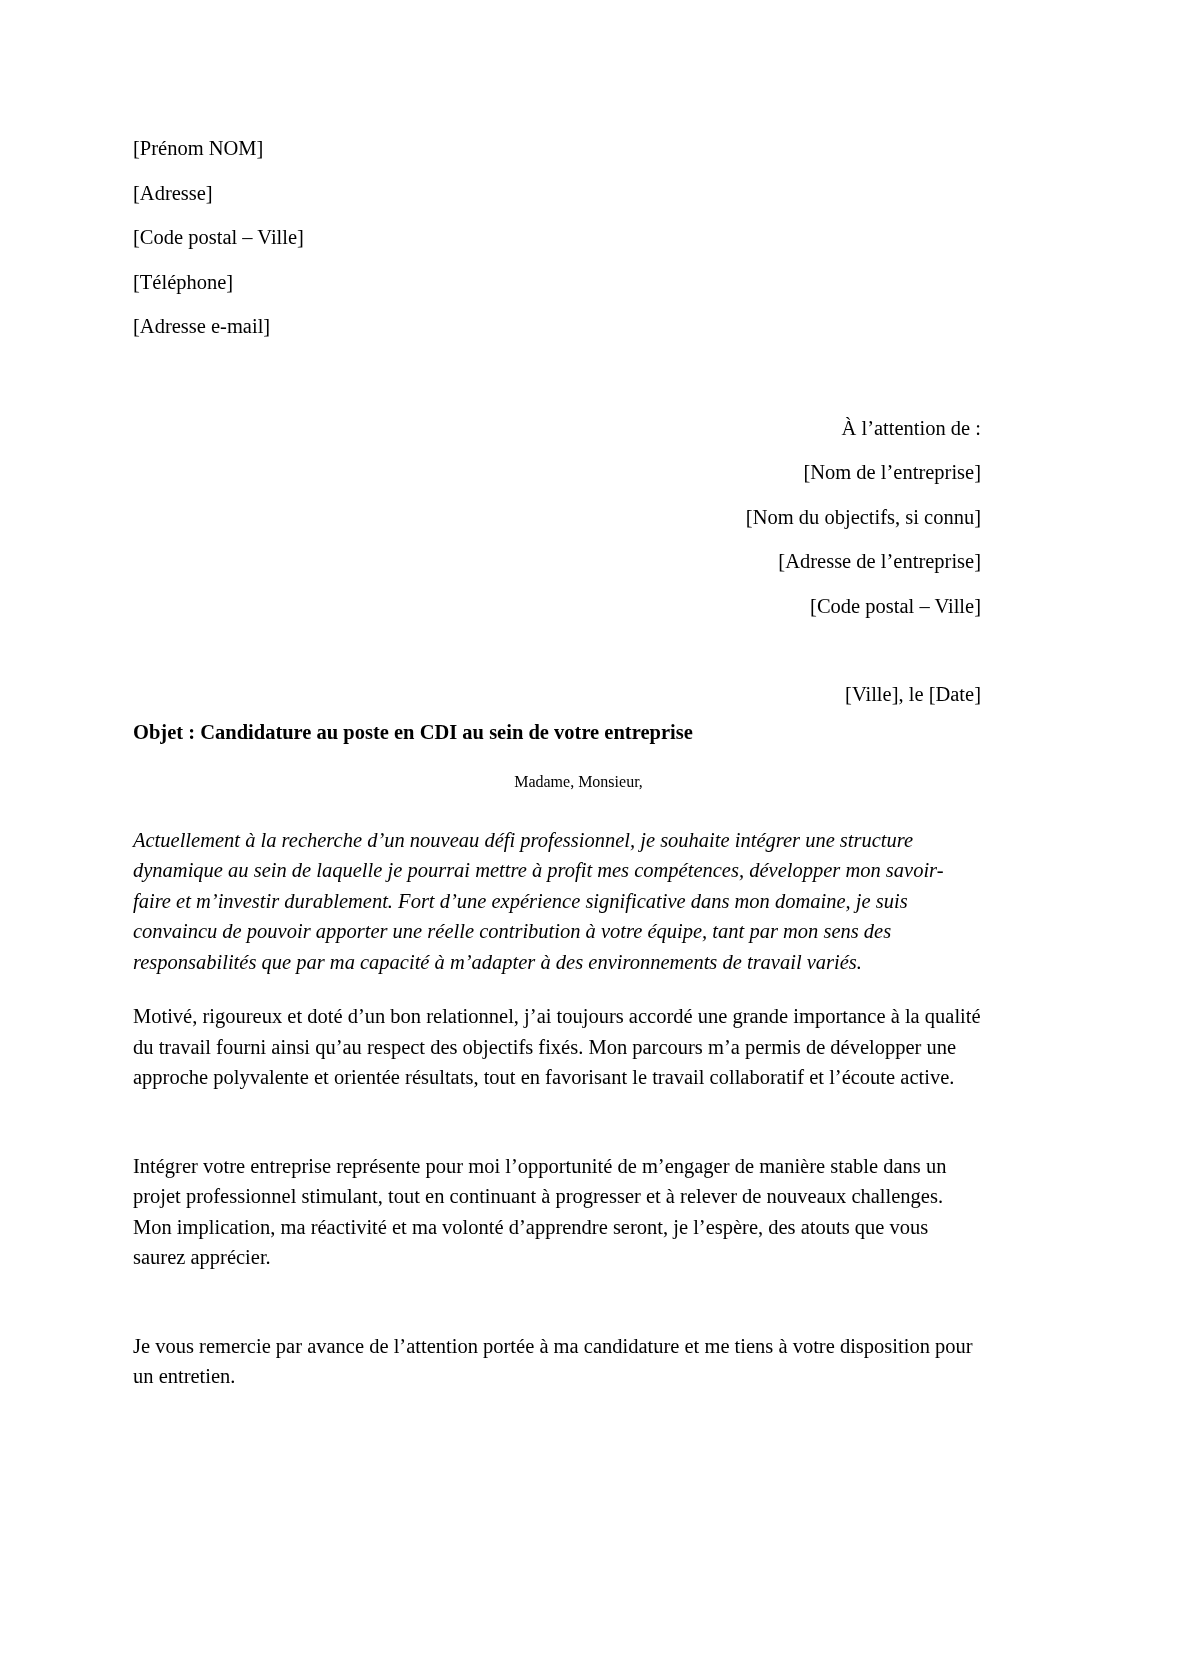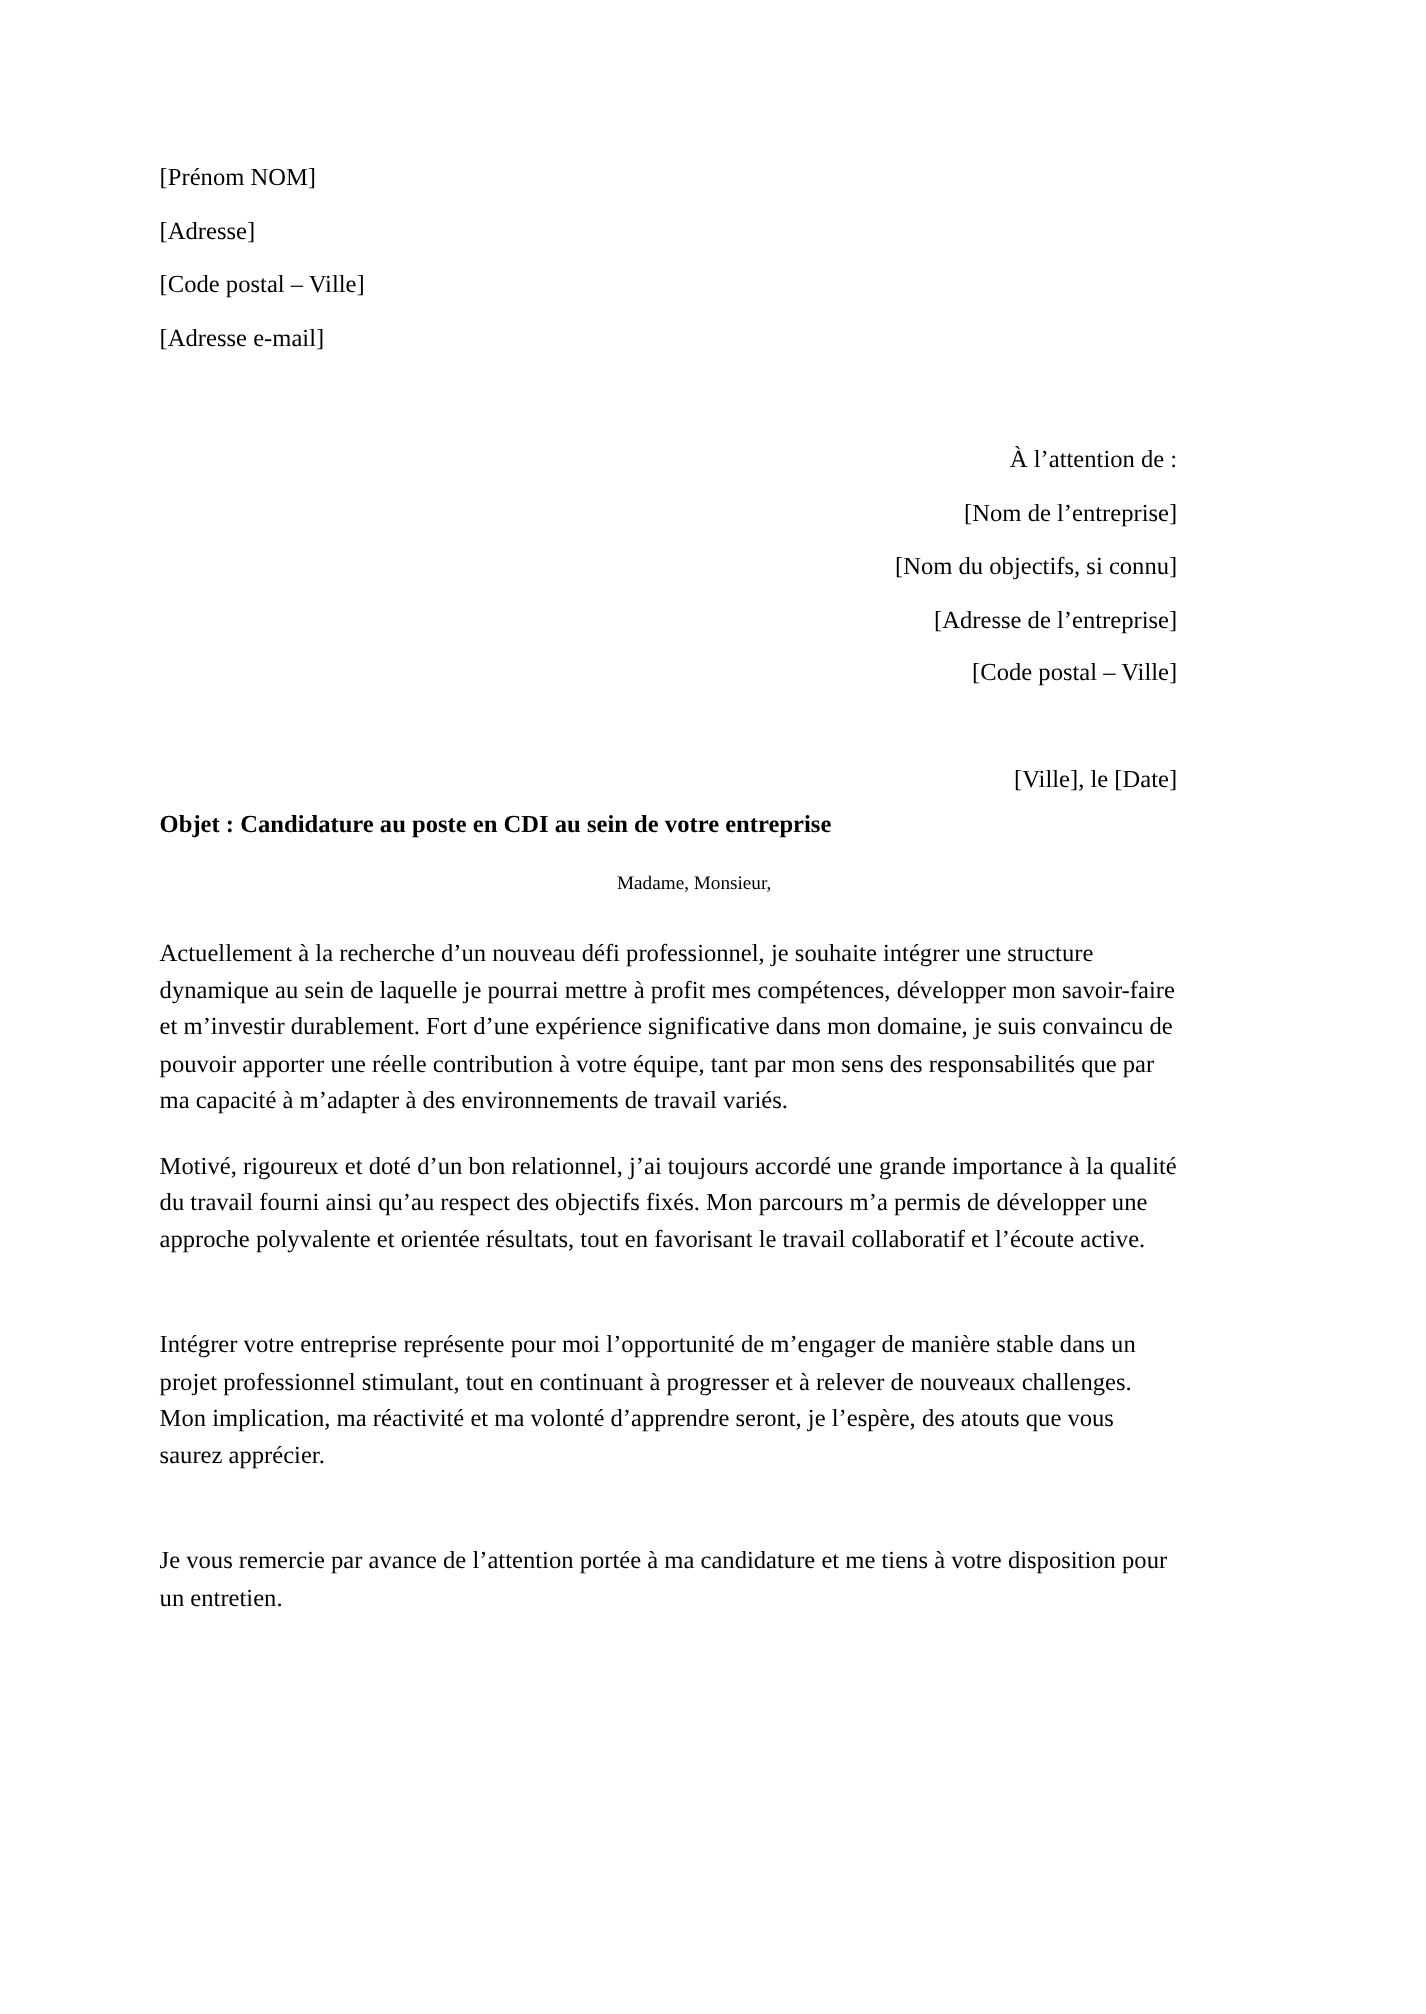--- a/index.html
+++ b/index.html
@@ -74,35 +74,36 @@
     text-align: center;
     margin-left: 43px;
   }
   
   .body-para {
     font-size: 20.5px;
     line-height: 30.5px;
     text-align: left;
     margin: 0;
   }
-  .para-gap-1 { margin-top: 28px; }
+  .para-gap-1 { margin-top: 28px; font-style: italic; }
   .para-gap-2 { margin-top: 24px; }
   .para-gap-3 { margin-top: 58px; }
   .para-gap-4 { margin-top: 58px; }
 </style>
 </head>
 <body>
 
 <div class="page">
   <div class="content">
 
     <div class="sender-block">
       <div class="sender-line">[Prénom NOM]</div>
       <div class="sender-line">[Adresse]</div>
       <div class="sender-line">[Code postal – Ville]</div>
+      <div class="sender-line">[Téléphone]</div>
       <div class="sender-line">[Adresse e-mail]</div>
     </div>
 
     <div class="recipient-block">
       <div class="recipient-line">À l’attention de :</div>
       <div class="recipient-line">[Nom de l’entreprise]</div>
       <div class="recipient-line">[Nom du objectifs, si connu]</div>
       <div class="recipient-line">[Adresse de l’entreprise]</div>
       <div class="recipient-line">[Code postal – Ville]</div>
     </div>

